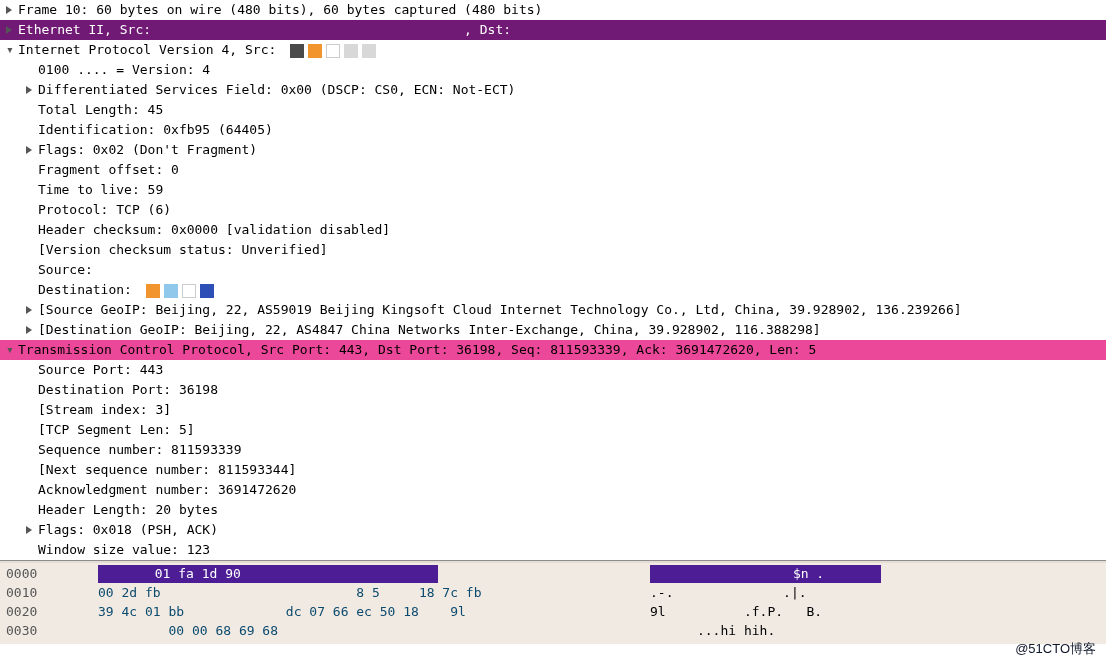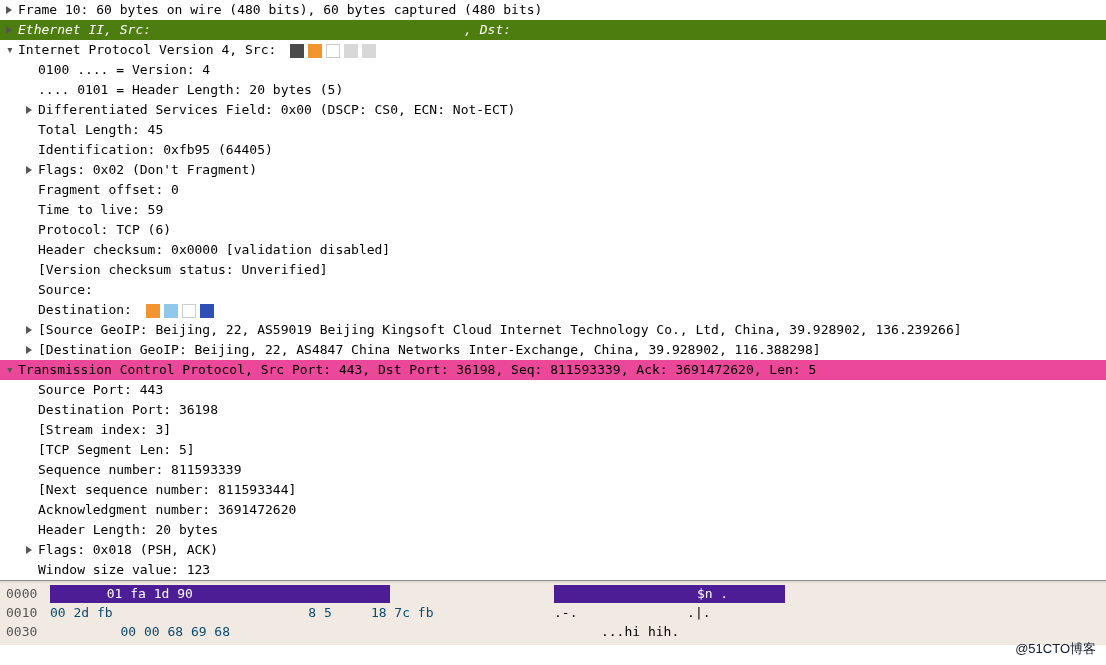--- a/index.html
+++ b/index.html
@@ -6,24 +6,24 @@
   body { font-family:"DejaVu Sans Mono","Courier New",monospace; font-size:13px; line-height:20px; color:#000; background:#fff; width:1106px; height:665px; overflow:hidden; position:relative; }
   .pane { white-space:nowrap; }
   .row { padding-left:6px; height:20px; line-height:20px; position:relative; }
   .row.has-arrow::before { content:""; position:absolute; left:6px; top:6px; border-style:solid; }
   .row.collapsed::before { border-width:4px 0 4px 6px; border-color:transparent transparent transparent #555; }
   .row.expanded::before { content:"▾"; border:none; top:0; line-height:20px; color:#555; }
   .row.l0 { padding-left:18px; }
   .row.l1 { padding-left:38px; }
   .row.l1.has-arrow::before { left:26px; }
   .row.red { background:#ec4899; }
-  .row.orange { background:#4d7c0f; color:#fff;font-style:italic; }
+  .row.orange { background:#701a75; color:#fff; }
   .sep { height:3px; border-top:1px solid #8d8d8d; background:#e5ddd5; width:100%; }
   .hex { background:#f0eae3; padding:1px 0 4px 0; font-size:13px; line-height:19px; }
-  .hexrow { display:flex; height:19px; align-items:center; padding-left:6px; }
+  .hexrow { display:flex; height:19px; align-items:center; padding-left:6px;gap:48px; }
   .offset { width:44px; color:#565656; }
   .bytes { flex:0 0 480px; display:flex; align-items:center; position:relative; height:19px; }
   .ascii { margin-left:24px; display:flex; align-items:center; height:19px; }
   .hl-bytes { background:#4c1d95; color:#fff; display:inline-block; padding:0 2px; height:18px; line-height:18px; }
   .swatches { display:inline-flex; gap:4px; margin-left:6px; vertical-align:middle; }
   .swatch { width:14px; height:14px; display:inline-block; }
   .watermark { position:absolute; right:10px; bottom:6px; color:#0f172a; font-family:sans-serif; font-size:13px; }
   .hx { color:#0c4a6e; }
   .txt { white-space:pre; }
 </style>
@@ -39,21 +39,20 @@
     <span class="txt">Internet Protocol Version 4, Src:</span>
     <span class="swatches">
       <span class="swatch" style="background:#4a4a4a"></span>
       <span class="swatch" style="background:#f2952e"></span>
       <span class="swatch" style="background:#ffffff;border:1px solid #ccc"></span>
       <span class="swatch" style="background:#d8d8d8"></span>
       <span class="swatch" style="background:#d8d8d8"></span>
     </span>
   </div>
   <div class="row l1"><span class="txt">0100 .... = Version: 4</span></div>
-  <div class="row l1"><span class="txt">.... 0101 = Header Length: 20 bytes (5)</span></div>
   <div class="row l1 has-arrow collapsed"><span class="txt">Differentiated Services Field: 0x00 (DSCP: CS0, ECN: Not-ECT)</span></div>
   <div class="row l1"><span class="txt">Total Length: 45</span></div>
   <div class="row l1"><span class="txt">Identification: 0xfb95 (64405)</span></div>
   <div class="row l1 has-arrow collapsed"><span class="txt">Flags: 0x02 (Don't Fragment)</span></div>
   <div class="row l1"><span class="txt">Fragment offset: 0</span></div>
   <div class="row l1"><span class="txt">Time to live: 59</span></div>
   <div class="row l1"><span class="txt">Protocol: TCP (6)</span></div>
   <div class="row l1"><span class="txt">Header checksum: 0x0000 [validation disabled]</span></div>
   <div class="row l1"><span class="txt">[Version checksum status: Unverified]</span></div>
   <div class="row l1"><span class="txt">Source:</span></div>
@@ -97,20 +96,29 @@
   <div class="hexrow">
     <span class="offset">0010</span>
     <span class="bytes hx">
         <span class="txt">00 2d fb                         8 5     18 7c fb</span>
       </span>
     <span class="ascii">
         <span class="txt">.-.              .|.</span>
       </span>
   </div>
   <div class="hexrow">
+    <span class="offset">0020</span>
+    <span class="bytes hx">
+        <span class="txt">39 4c 01 bb             dc 07 66 ec 50 18    9l</span>
+      </span>
+    <span class="ascii">
+        <span class="txt">9l          .f.P.   B.</span>
+      </span>
+  </div>
+  <div class="hexrow">
     <span class="offset">0030</span>
     <span class="bytes hx">
         <span class="txt">         00 00 68 69 68</span>
       </span>
     <span class="ascii">
         <span class="txt">      ...hi hih.</span>
       </span>
   </div>
 </div>
 

